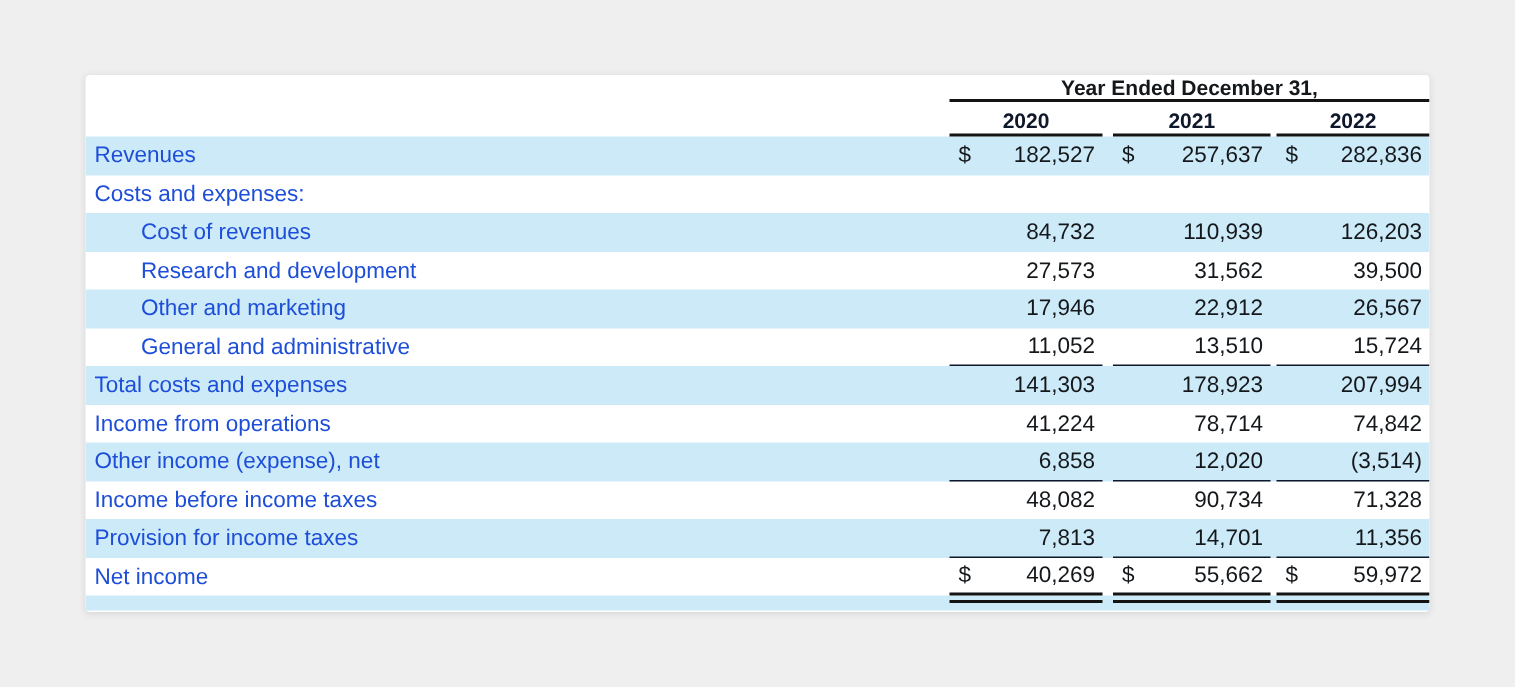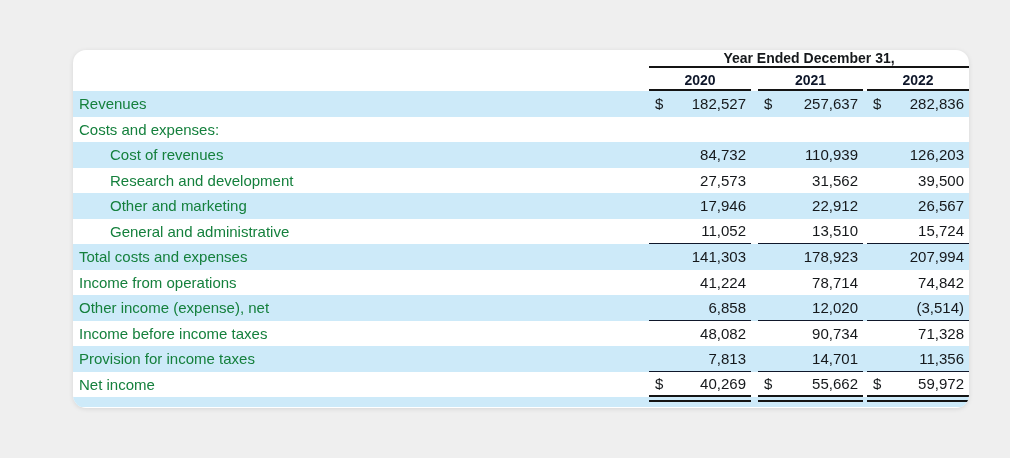--- a/index.html
+++ b/index.html
@@ -7,26 +7,26 @@
   html, body {
     width: 1010px;
     height: 458px;
     background: #efefef;
     font-family: "Liberation Sans", "DejaVu Sans", sans-serif;
     overflow: hidden;
   }
 
   .card {
     position: absolute;
-    left: 73px;
+    left: 57px;
     top: 50px;
     width: 896px;
     height: 358px;
     background: #ffffff;
-    border-radius: 13px;
+    border-radius: 3px;
     box-shadow: 0 1px 5px rgba(0,0,0,0.10);
     overflow: hidden;
   }
 
   .grid {
     display: grid;
     grid-template-columns: 576px 102px 7px 105px 4px 102px;
     align-items: stretch;
   }
 
@@ -52,21 +52,21 @@
     padding-top: 4px;
     line-height: 16px;
   }
 
   
   .row { height: 25.5px; align-items: center; }
   .row.stripe { background: #cdeaf9; }
 
   .cell.label {
     font-size: 15px;
-    color: #15803d;
+    color: #1d4ed8;
     padding-left: 6px;
     white-space: nowrap;
     align-self: center;
   }
   .cell.label.indent { padding-left: 37px; }
 
   .cell.group {
     display: flex;
     justify-content: space-between;
     align-items: center;

